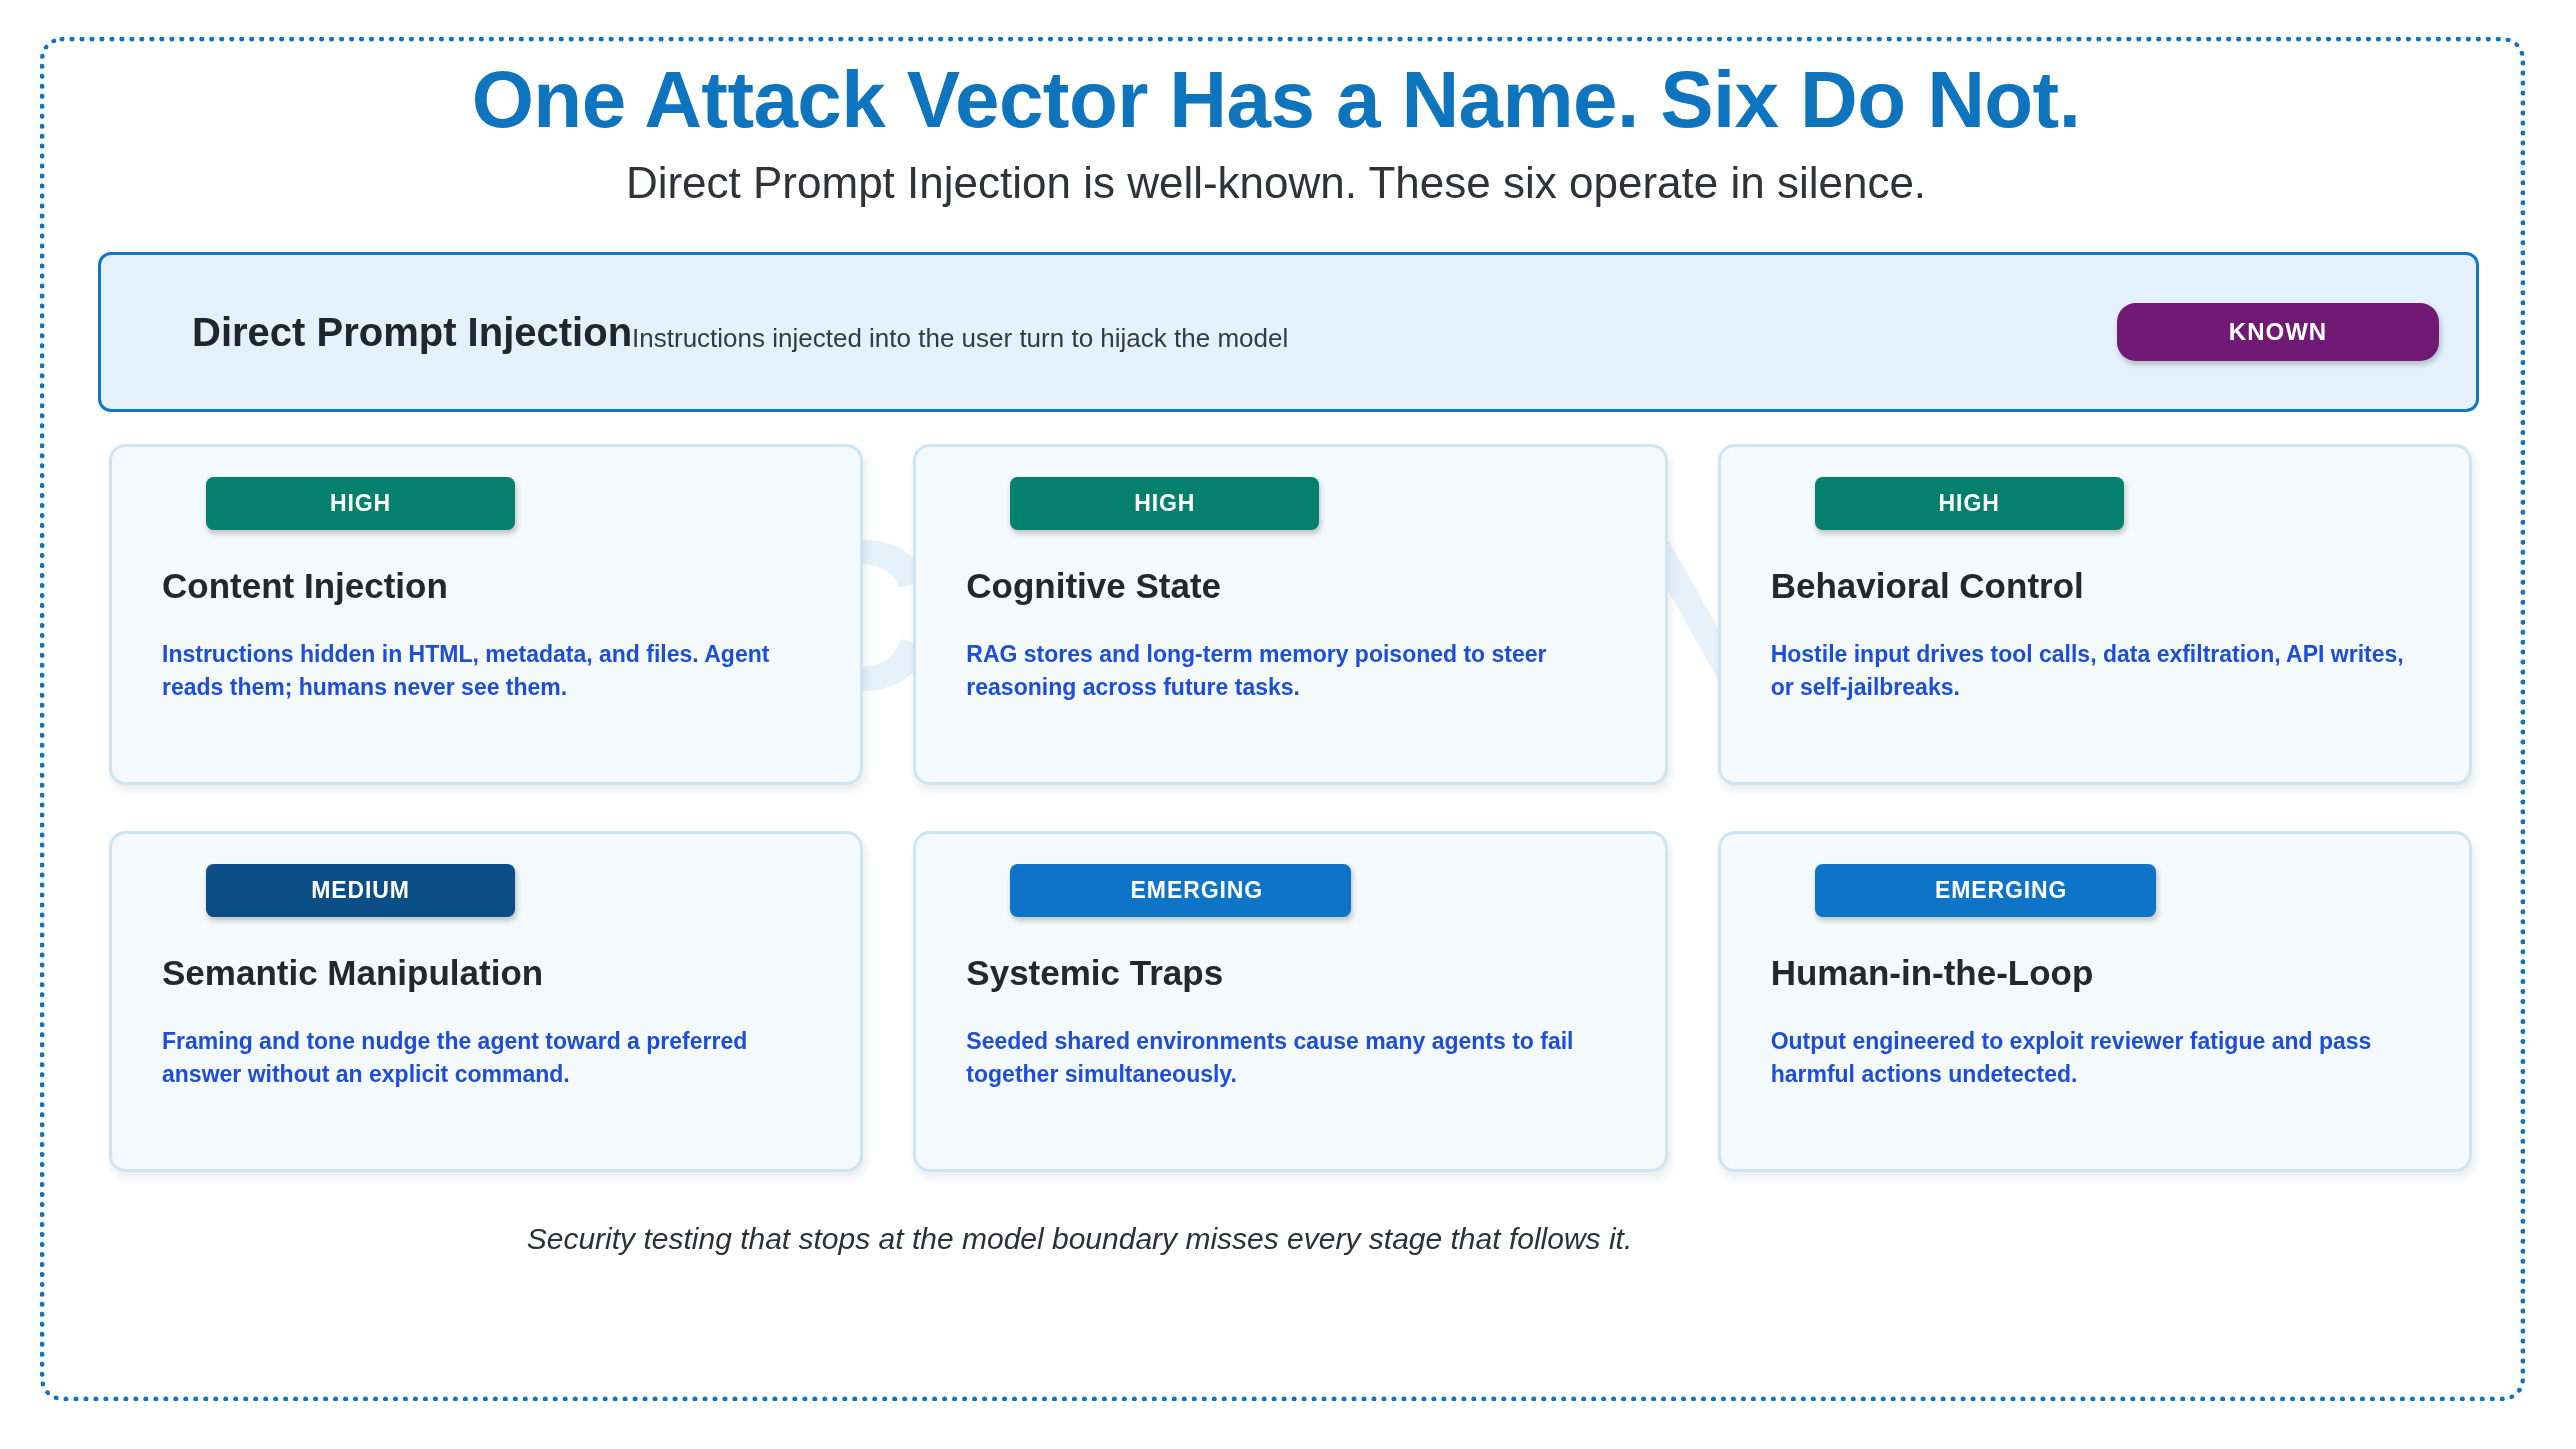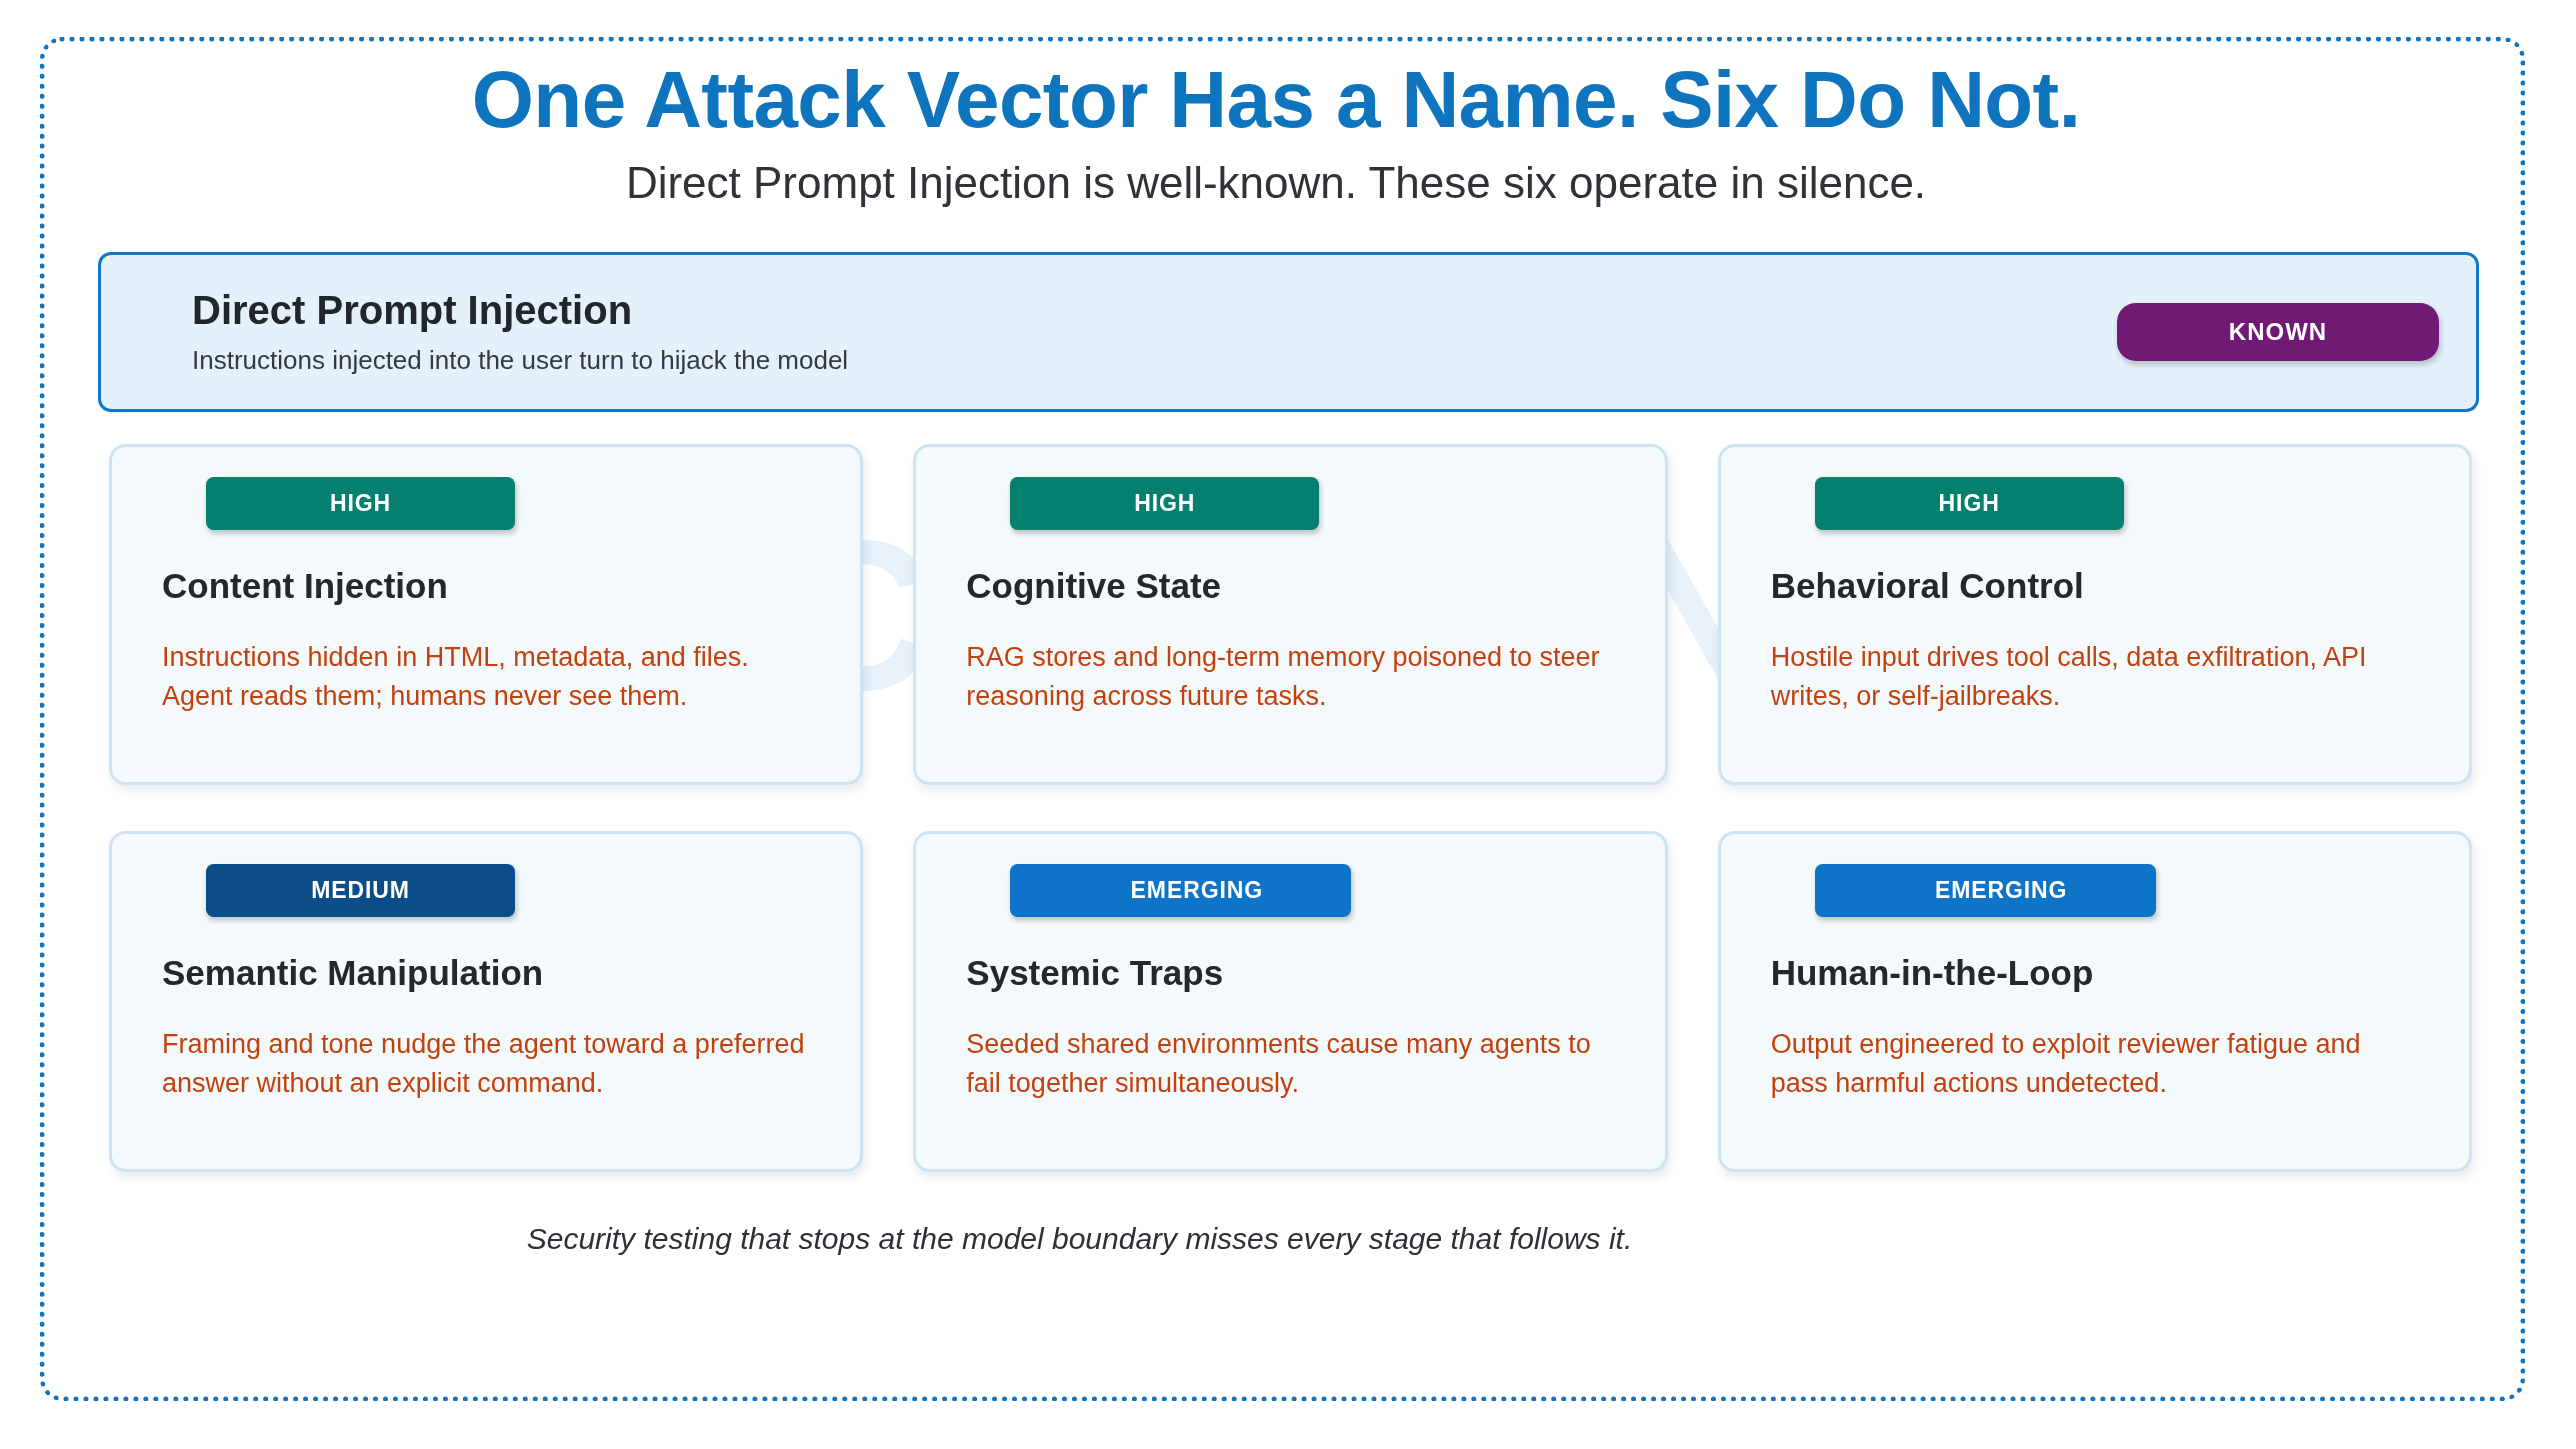--- a/index.html
+++ b/index.html
@@ -81,21 +81,21 @@
     box-sizing: border-box;
     background: #e4f1fb;
     border: 3.9px solid #1176c8;
     border-radius: 13px;
     display: flex;
     align-items: center;
     justify-content: space-between;
     padding: 0 37px 0 91px;
     z-index: 3;
   }
-  #featured-text { display: flex; flex-direction: column; justify-content: center; }
+  #featured-text { display: flex; justify-content: center; }
   #featured-title {
     font-size: 40px;
     font-weight: 700;
     color: #20262b;
     line-height: 1.1;
   }
   #featured-desc {
     font-size: 26px;
     font-weight: 400;
     color: #333a40;
@@ -155,23 +155,23 @@
   .sev-emerging { background: #0d74c8; padding-left: 32px; }
 
   .card-title {
     font-size: 35px;
     font-weight: 700;
     color: #23282d;
     margin-top: 36px;
     line-height: 1.12;
   }
   .card-desc {
-    font-size: 27px;
-    font-weight: 400;
-    color: #c2410c;
+    font-size: 23px;
+    font-weight: 700;
+    color: #1d4ed8;
     margin-top: 33px;
     line-height: 1.42;
   }
 
   
   #footer-note {
     position: absolute;
     left: 0;
     top: 1222px;
     width: 2159px;

